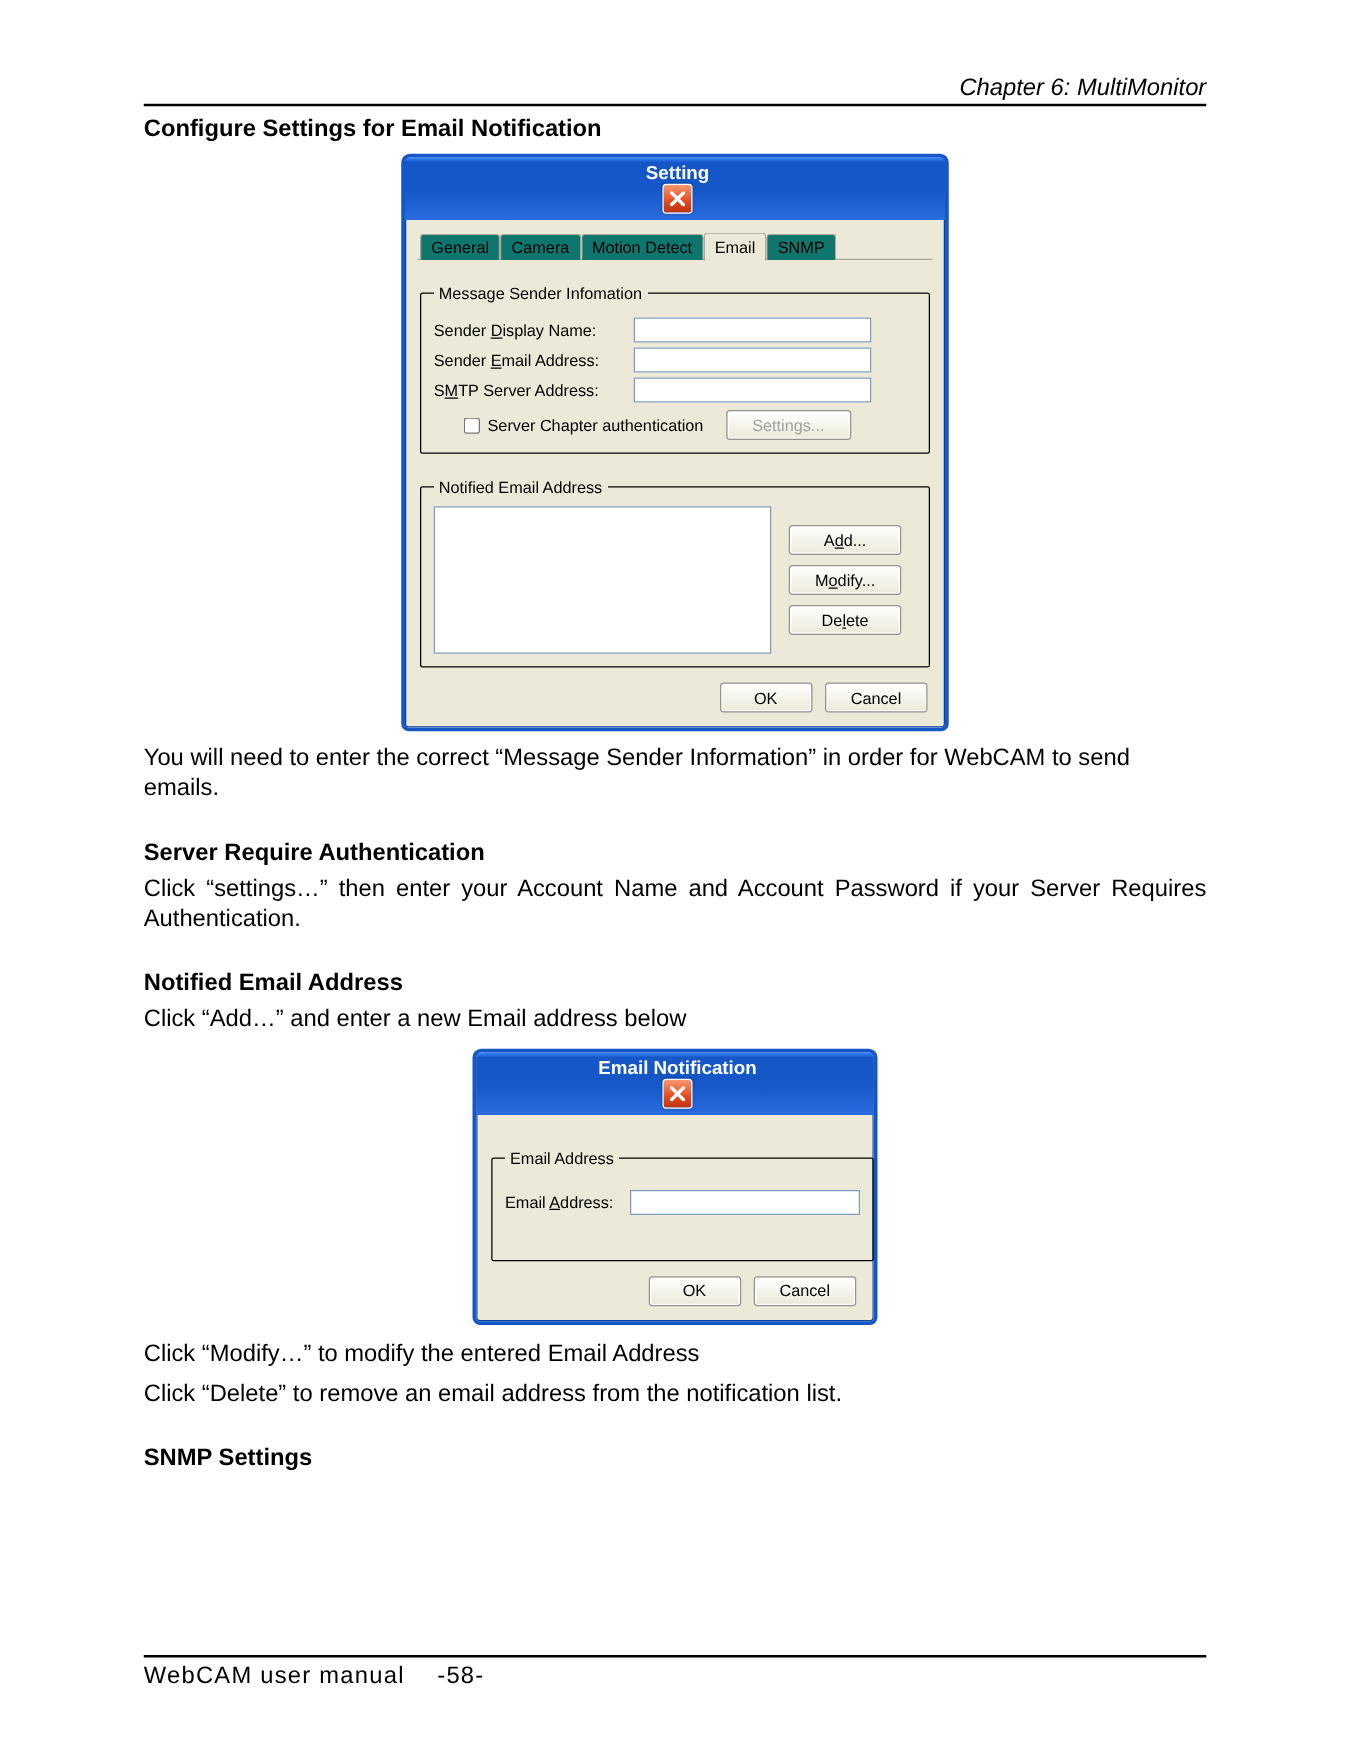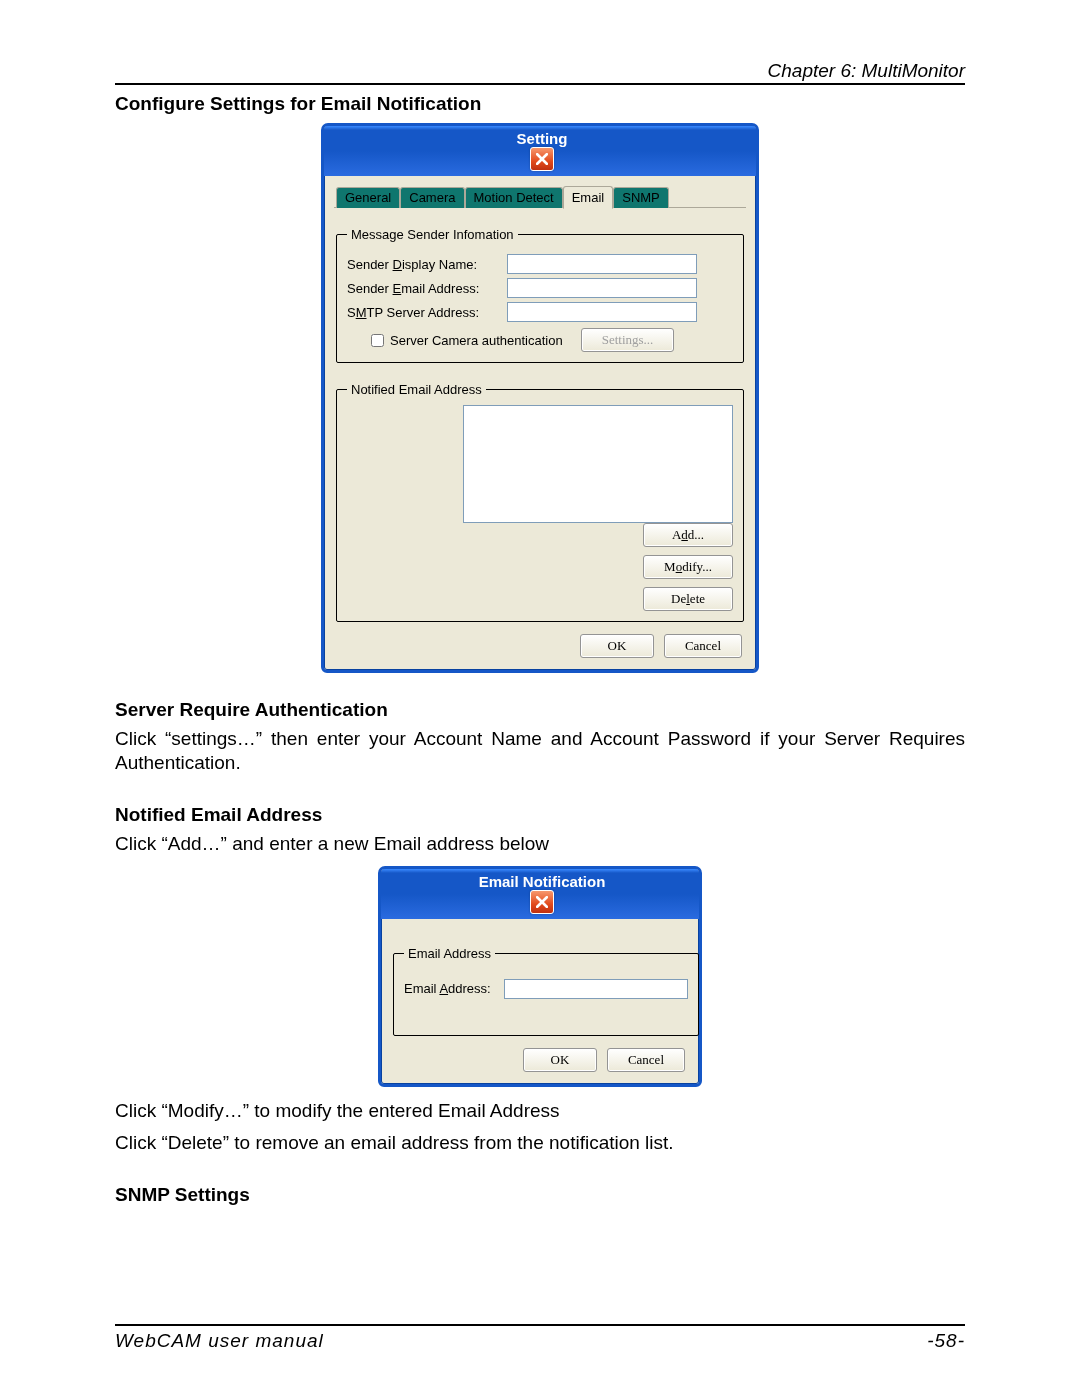--- a/index.html
+++ b/index.html
@@ -44,24 +44,23 @@
   .center-wrap { text-align: center; }
   .footer-row {
     position: absolute;
     left: 115px;
     right: 115px;
     bottom: 45px;
   }
   .footer-row hr { margin-bottom: 4px; }
   .footer-flex {
     display: flex;
-    justify-content: space-between;
-    font-style: italic;
     font-size: 19px;
     letter-spacing: 1px;
+    gap: 26px;
   }
 
   
   .xp-window {
     display: inline-block;
     text-align: left;
     border: 3px solid #1557c7;
     border-radius: 7px 7px 6px 6px;
     background: #ece9d8;
     box-shadow: 0 0 0 1px #0842a0 inset;
@@ -159,21 +158,21 @@
     align-items: center;
     margin: 6px 0 0 20px;
   }
   .chk-row input { margin-right: 6px; }
   .xp-btn {
     min-width: 74px;
     height: 24px;
     border: 1px solid #949494;
     border-radius: 3px;
     background: linear-gradient(to bottom, #ffffff, #ece9d8);
-    font-family: Liberation Serif, serif;
+    font-family: Liberation Sans, sans-serif;
     font-size: 13px;
     padding: 0 20px;
     box-shadow: 0 0 0 1px #fff inset;
   }
   .xp-btn:disabled {
     color: #a0a0a0;
   }
   .listbox {
     width: 270px;
     height: 118px;
@@ -190,21 +189,21 @@
   .dlg-footer {
     display: flex;
     justify-content: flex-end;
     gap: 10px;
     padding: 4px 4px 2px 0;
   }
   .u { text-decoration: underline; }
 
   .dlg1 { width: 432px; }
   .dlg2 { width: 318px; }
-  .notified-flex { display:flex; align-items:flex-end;flex-direction:column; }
+  .notified-flex { display:flex; align-items:center; }
 </style>
 </head>
 <body>
 
 <div class="page">
   <div class="chapter">Chapter 6: MultiMonitor</div>
   <hr class="top-rule">
 
   <div class="section-heading">Configure Settings for Email Notification</div>
 
@@ -236,21 +235,21 @@
           <div class="form-row">
             <label>Sender <span class="u">E</span>mail Address:</label>
             <input type="text" style="">
           </div>
           <div class="form-row">
             <label>S<span class="u">M</span>TP Server Address:</label>
             <input type="text" style="">
           </div>
           <div class="chk-row">
             <input type="checkbox" style="">
-            <span>Server Camera authentication</span>
+            <span>Server Chapter authentication</span>
             <span style="flex:0 0 18px"></span>
             <button class="xp-btn" disabled="">Settings...</button>
           </div>
         </fieldset>
 
         <fieldset class="group">
           <legend>Notified Email Address</legend>
           <div class="notified-flex">
             <div class="listbox"></div>
             <div class="list-btns">
@@ -262,20 +261,21 @@
         </fieldset>
 
         <div class="dlg-footer">
           <button class="xp-btn">OK</button>
           <button class="xp-btn">Cancel</button>
         </div>
       </div>
     </div>
   </div>
 
+  <div class="body-text">You will need to enter the correct “Message Sender Information” in order for WebCAM to send emails.</div>
 
   <div style="height:14px"></div>
   <div class="section-heading">Server Require Authentication</div>
   <div class="body-text justify">Click “settings…” then enter your Account Name and Account Password if your Server Requires Authentication.</div>
 
   <div style="height:14px"></div>
   <div class="section-heading">Notified Email Address</div>
   <div class="body-text">Click “Add…” and enter a new Email address below</div>
 
   <div class="center-wrap">

